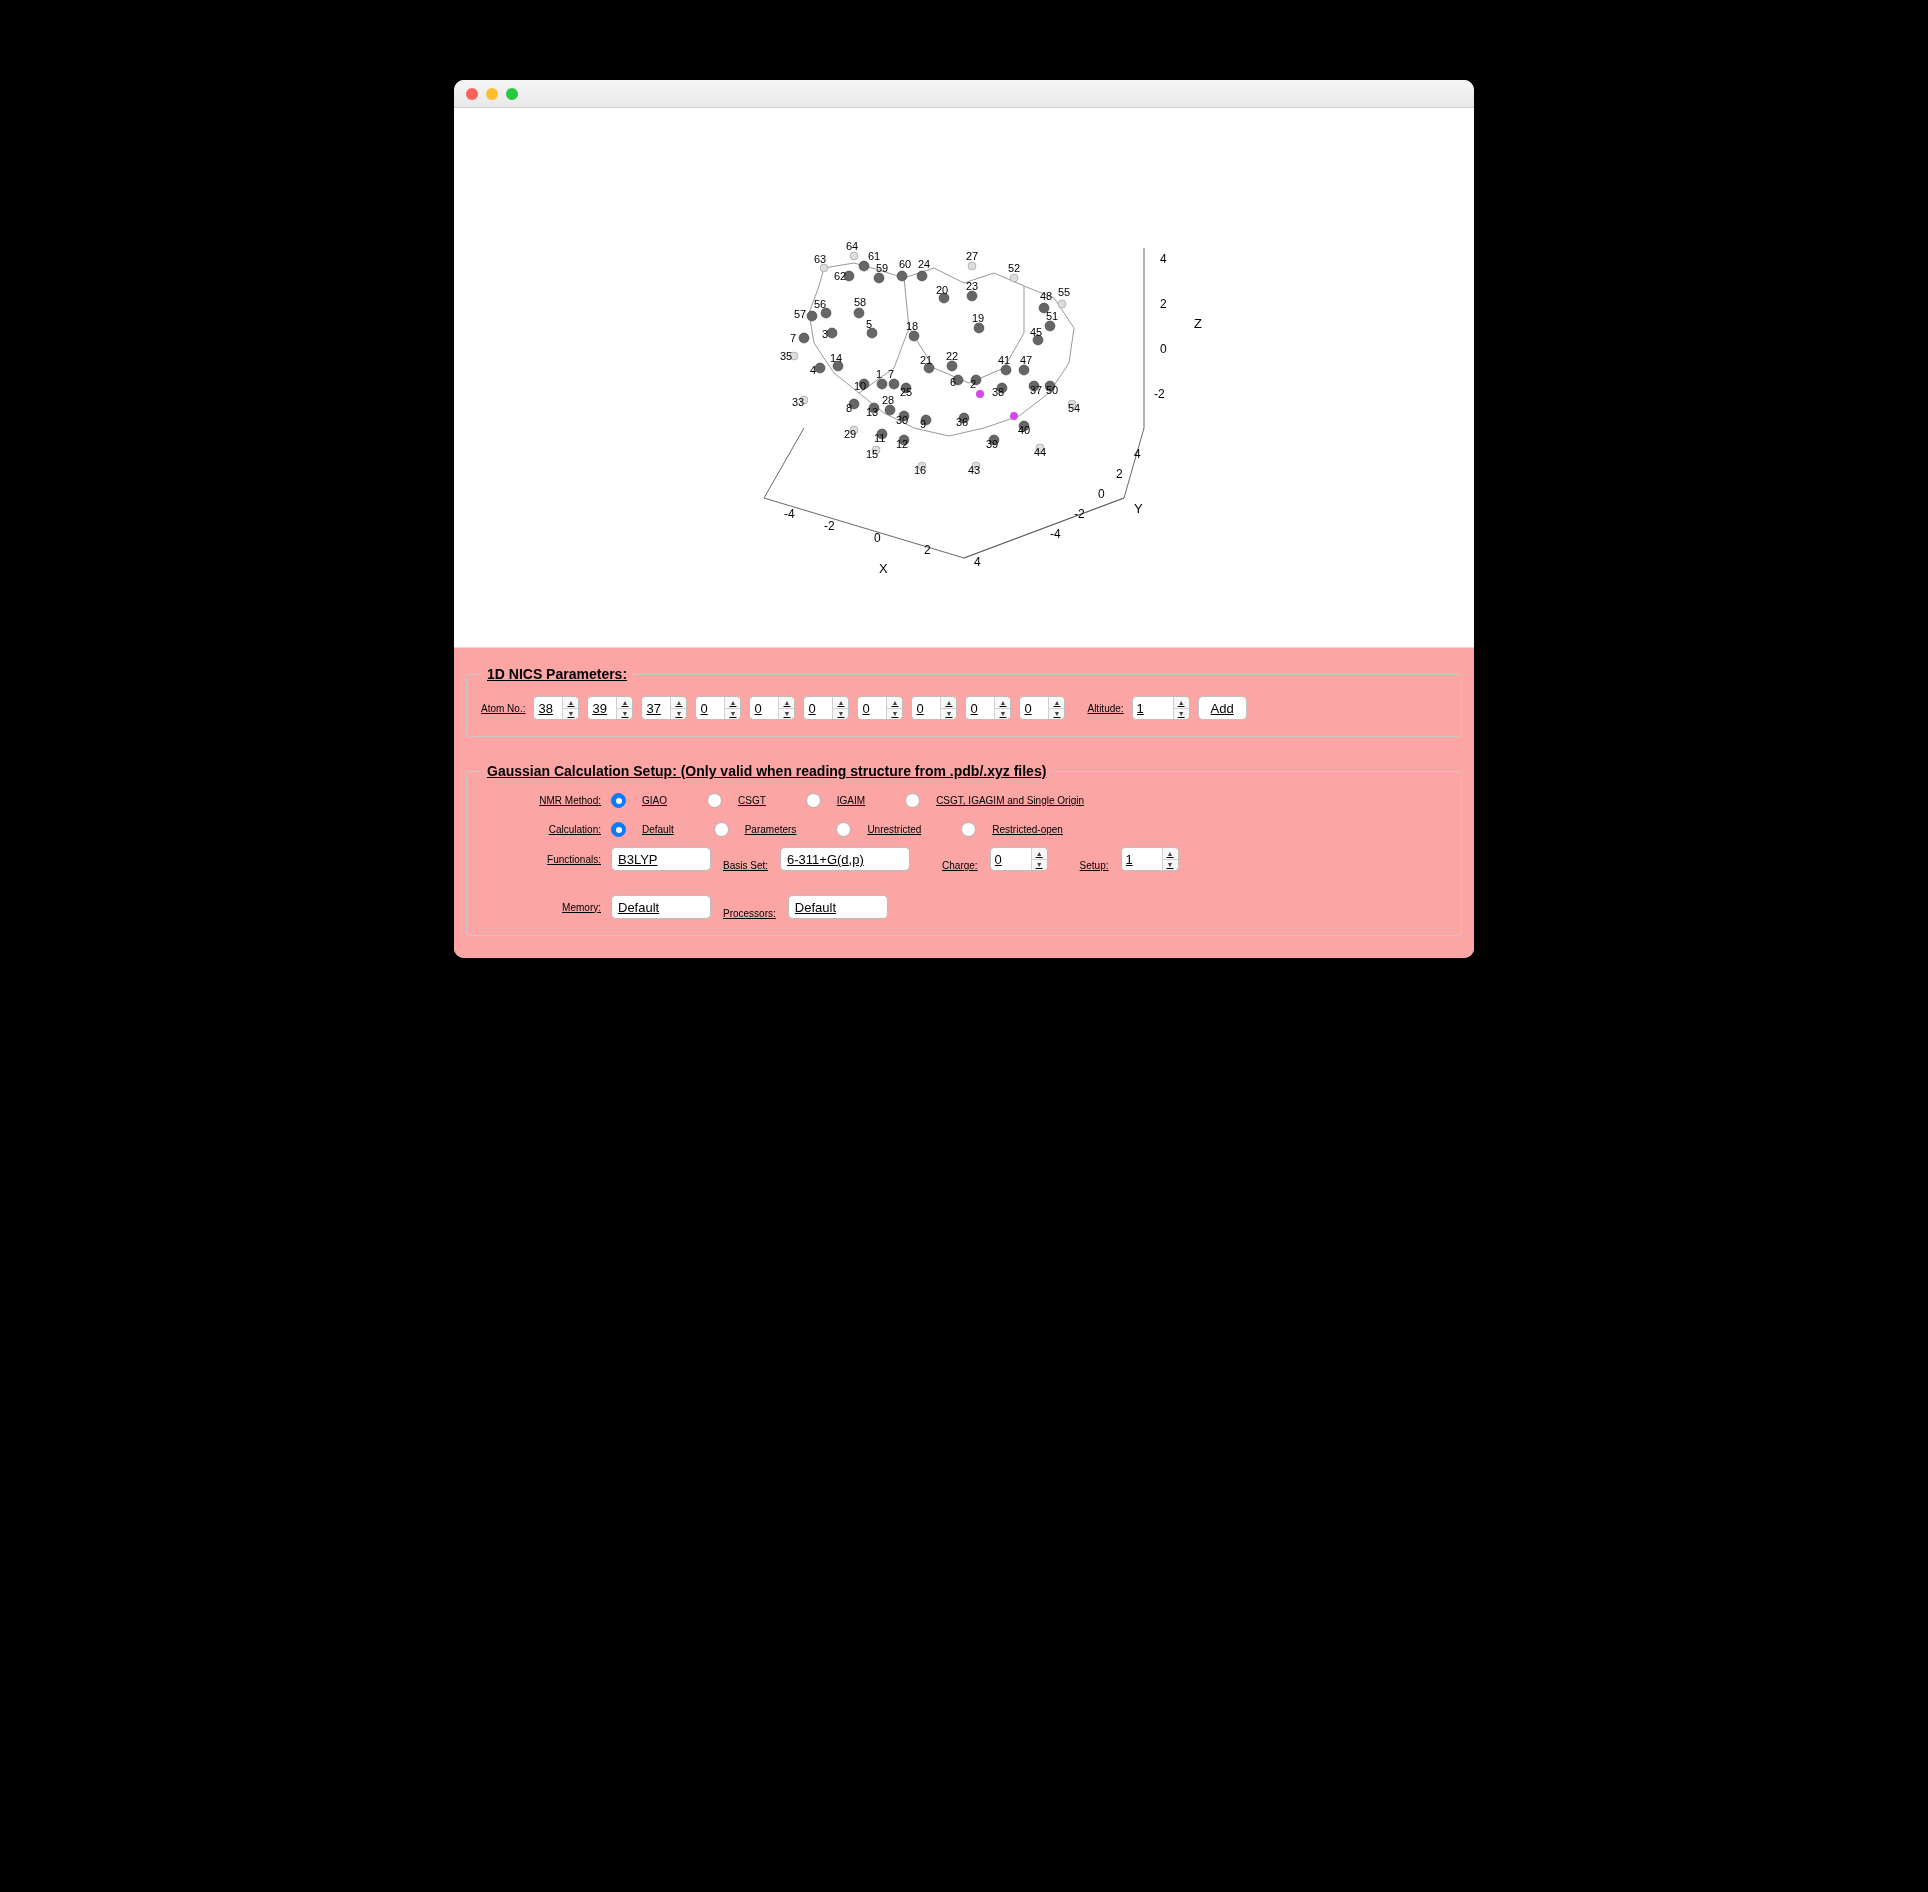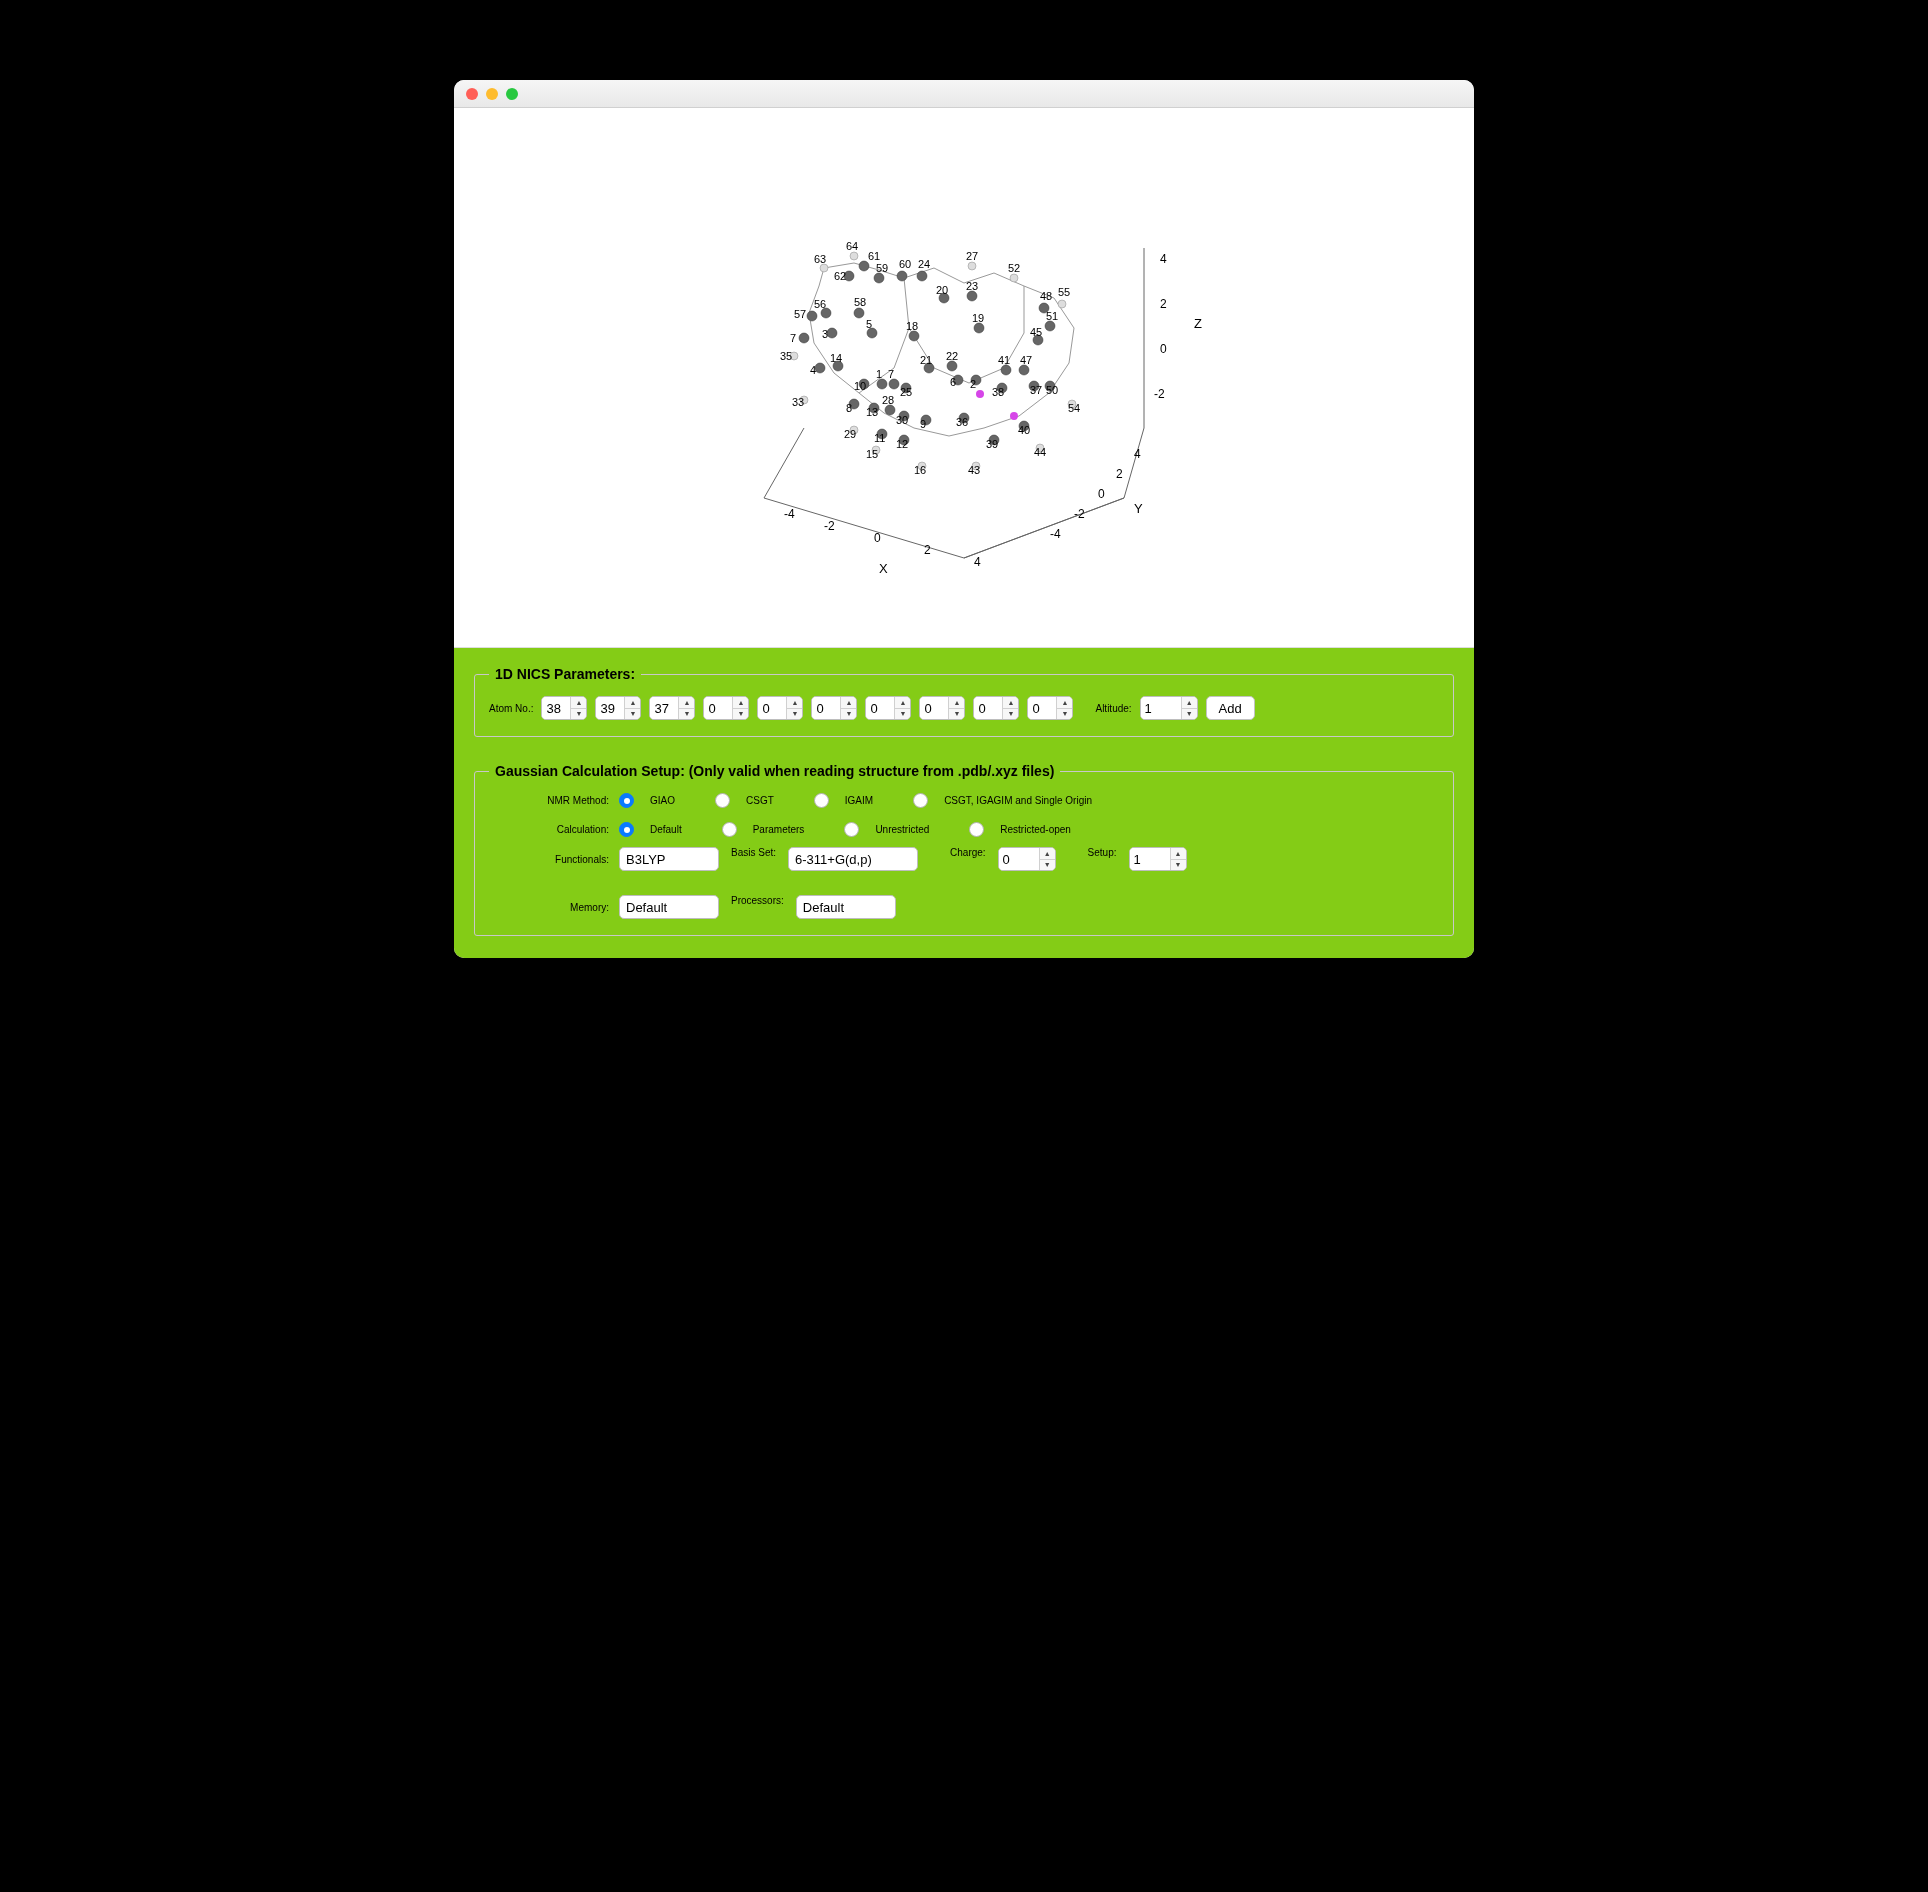--- a/index.html
+++ b/index.html
@@ -66,22 +66,23 @@
   .atomlabel { font-size: 11px; fill: #000; }
   .axislabel { font-size: 13px; fill: #000; }
   .ticklabel { font-size: 12px; fill: #000; }
   .atom-dark { fill: #666; stroke: #333; stroke-width: 0.5; }
   .atom-light { fill: #ddd; stroke: #888; stroke-width: 0.5; }
   .atom-mag { fill: #d646e8; }
   .bond { stroke: #999; stroke-width: 1; }
   .axisline { stroke: #666; stroke-width: 1; fill: none; }
 
   .form-area {
-    background: #84cc16;
-    padding: 18px 20px 22px;
+    background: #fca5a5;
+    padding: 18px 12px 22px;
+    text-decoration: underline;
   }
   fieldset {
     border: 1px solid #c8c8c8;
     border-radius: 3px;
     padding: 14px 14px 16px;
     margin-bottom: 26px;
     position: relative;
   }
   fieldset:last-of-type { margin-bottom: 0; }
   legend {
@@ -174,21 +175,21 @@
     outline: none;
   }
   .textin.w-func { width: 100px; }
   .textin.w-basis { width: 130px; }
   .textin.w-mem { width: 100px; }
   .textin.w-proc { width: 100px; }
   .textin.w-key { flex: 1; min-width: 300px; }
 
   .gcol { display: grid; grid-template-columns: 120px 1fr; gap: 10px; align-items: center; }
   .radgroup { display:flex; gap: 30px; flex-wrap: wrap; }
-  .inline-row { display:flex; align-items:flex-start; gap: 12px; flex-wrap:wrap; }
+  .inline-row { display:flex; align-items:flex-end; gap: 12px; flex-wrap:wrap; }
 </style>
 </head>
 <body>
 
 <div class="window">
   <div class="titlebar">
     <div class="traffic">
       <div class="dot red"></div>
       <div class="dot yellow"></div>
       <div class="dot green"></div>

